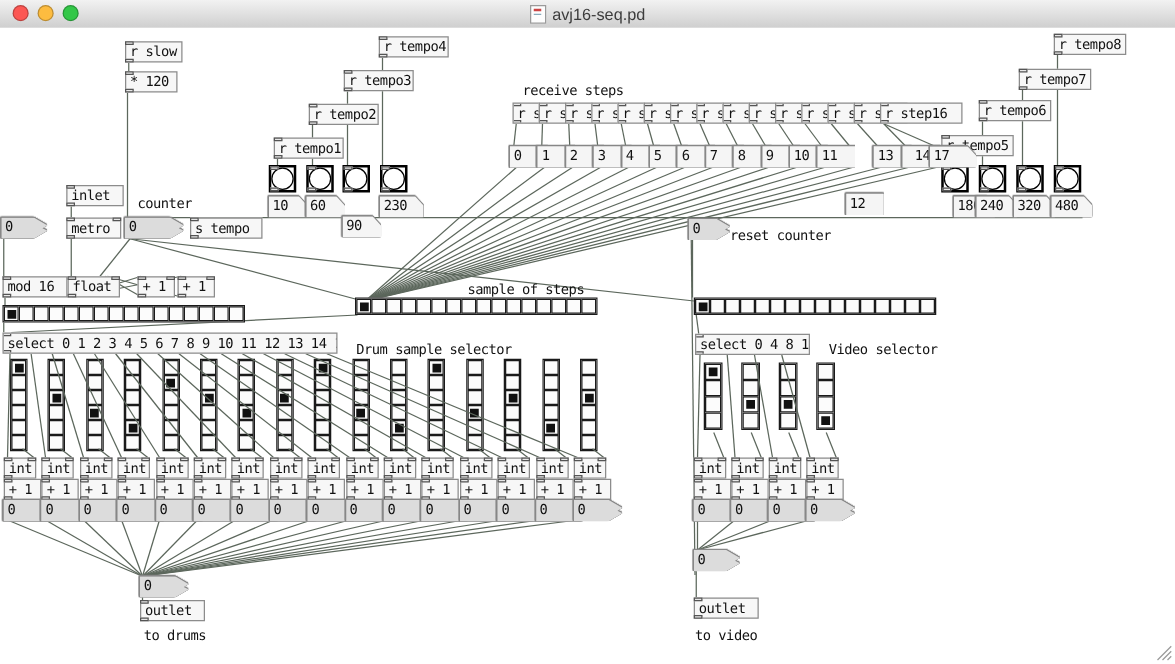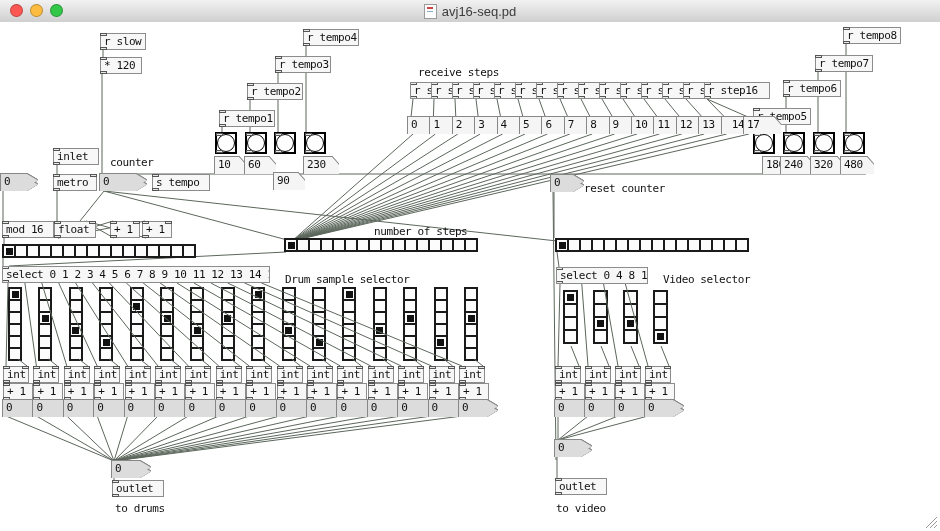--- a/index.html
+++ b/index.html
@@ -232,21 +232,21 @@
 
   <div class="obj pd" style="left:53px;top:126px;width:46px">inlet<i class="nub tl"></i><i class="nub bl"></i></div>
   <div class="cmt pd" style="left:110px;top:133px">counter</div>
   <div class="obj pd" style="left:53px;top:152px;width:44px">metro<i class="nub tl"></i><i class="nub bl"></i><i class="nub tr"></i></div>
   <div class="obj pd" style="left:152px;top:152px;width:58px">s tempo<i class="nub tl"></i><i class="nub bl"></i></div>
   <div class="cmt pd" style="left:584px;top:159px">reset counter</div>
   <div class="obj pd" style="left:2px;top:199px;width:52px">mod 16<i class="nub tl"></i><i class="nub bl"></i></div>
   <div class="obj pd" style="left:54px;top:199px;width:42px">float<i class="nub tl"></i><i class="nub bl"></i><i class="nub tr"></i></div>
   <div class="obj pd" style="left:110px;top:199px;width:30px">+ 1<i class="nub tl"></i><i class="nub bl"></i><i class="nub tr"></i></div>
   <div class="obj pd" style="left:142px;top:199px;width:30px">+ 1<i class="nub tl"></i><i class="nub bl"></i><i class="nub tr"></i></div>
-  <div class="cmt pd" style="left:374px;top:202px">number of steps</div>
+  <div class="cmt pd" style="left:374px;top:202px">sample of steps</div>
 
   <div class="obj pd" style="left:2px;top:244px;width:268px;overflow:hidden">select 0 1 2 3 4 5 6 7 8 9 10 11 12 13 14 15<i class="nub tl"></i><i class="nub bl"></i></div>
   <div class="cmt pd" style="left:285px;top:250px">Drum sample selector</div>
   <div class="obj pd" style="left:556px;top:245px;width:92px;overflow:hidden">select 0 4 8 12<i class="nub tl"></i><i class="nub bl"></i></div>
   <div class="cmt pd" style="left:663px;top:250px">Video selector</div>
 
   <div class="obj pd" style="left:112px;top:458px;width:52px">outlet<i class="nub tl"></i><i class="nub bl"></i></div>
   <div class="cmt pd" style="left:115px;top:479px">to drums</div>
   <div class="obj pd" style="left:555px;top:456px;width:52px">outlet<i class="nub tl"></i><i class="nub bl"></i></div>
   <div class="cmt pd" style="left:556px;top:479px">to video</div>
@@ -374,21 +374,21 @@
     <span class="numw" style="left: 609.6px; top: 95px; width: 27px;">
       <span class="num pd plain" style="width: 27px;">9</span>
     </span>
     <span class="numw" style="left: 632px; top: 95px; width: 27px;">
       <span class="num pd plain" style="width: 27px;">10</span>
     </span>
     <span class="numw" style="left: 654.4px; top: 95px; width: 27px;">
       <span class="num pd plain" style="width: 27px;">11</span>
     </span>
     <span class="numw" style="left: 676.8px; top: 95px; width: 27px;">
-      <span class="num pd plain" style="width: 27px;">12</span>
+      <span class="num pd plain" style="width: 27px; margin-top: 38px;">12</span>
     </span>
     <span class="numw" style="left: 699.2px; top: 95px; width: 27px;">
       <span class="num pd plain" style="width: 27px;">13</span>
     </span>
     <span class="numw" style="left: 721.6px; top: 95px; width: 27px;">
       <span class="num pd plain" style="width: 27px; text-align: center;">14</span>
     </span>
     <span class="numw" style="left: 744px; top: 95px; width: 34px;">
       <span class="num pd" style="width: 34px;">17</span>
     </span>

